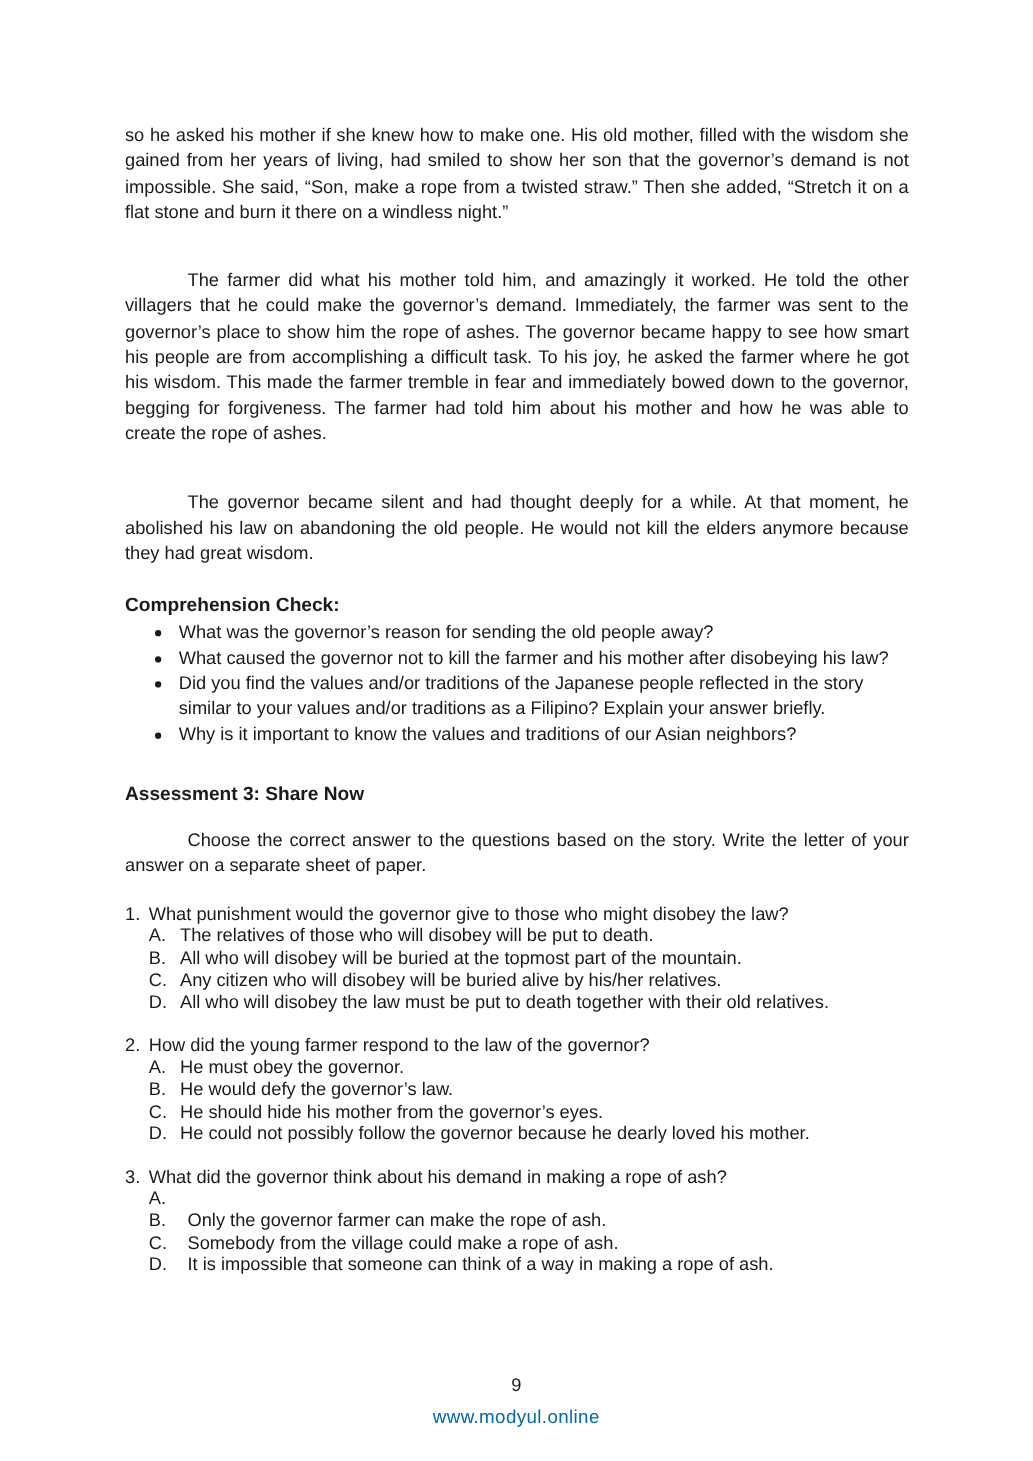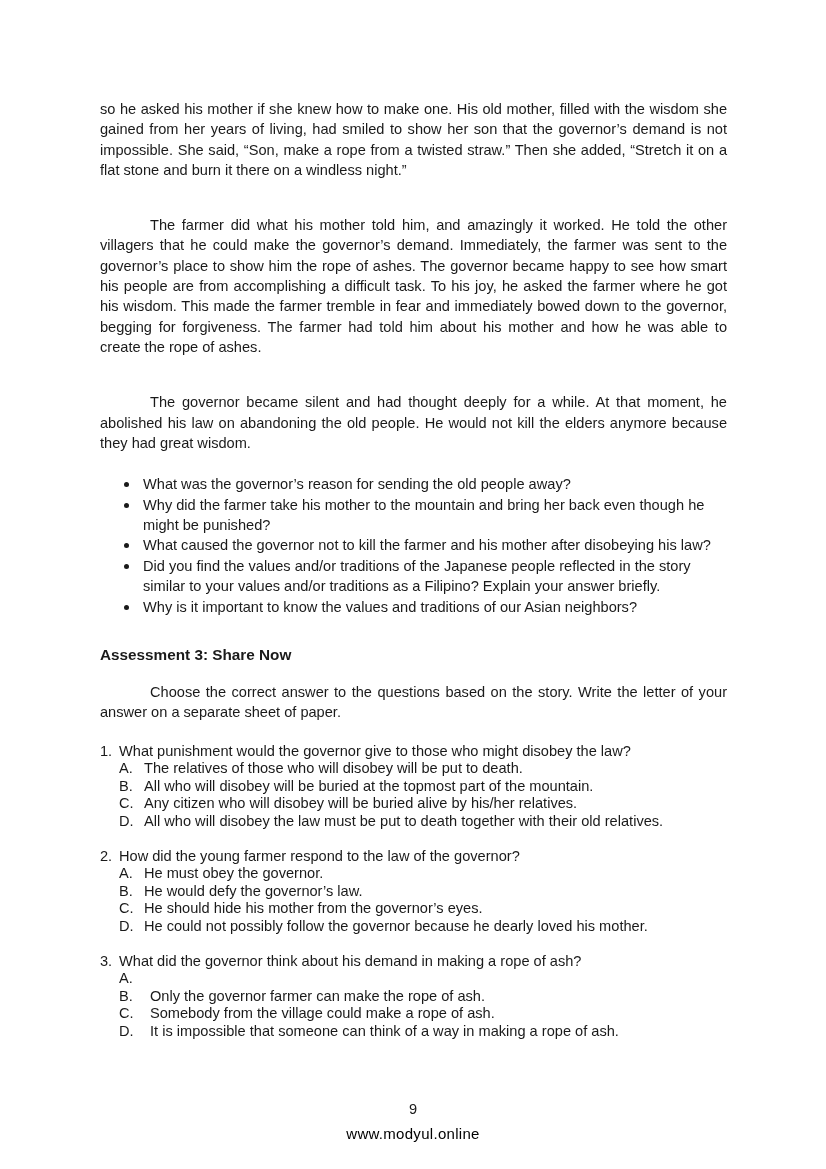--- a/index.html
+++ b/index.html
@@ -20,36 +20,36 @@
     border-radius: 50%; background: #1a1a1a;
   }
   .qlist { margin: 0; }
   .question { line-height: 17.6px; }
   .q-stem { display: flex; }
   .q-num { width: 19px; flex: none; }
   .option { display: flex; padding-left: 19px; }
   .opt-letter { width: 25px; flex: none; }
   .q3 .opt-letter { width: 31px; }
   .footer-num { position: absolute; left: 0; width: 826px; top: 1101px; text-align: center; font-size: 14.6px; }
-  .watermark { position: absolute; left: 0; width: 826px; top: 1125px; text-align: center; font-size: 15px; color: #000000; letter-spacing: 0.3px; }
+  .watermark { position: absolute; left: 0; width: 826px; top: 1125px; text-align: center; font-size: 15px; color: #0369a1; letter-spacing: 0.3px; }
 </style>
 </head>
 <body>
 
 <div class="page">
   <p class="para">so he asked his mother if she knew how to make one. His old mother, filled with the wisdom she gained from her years of living, had smiled to show her son that the governor’s demand is not impossible. She said, “Son, make a rope from a twisted straw.” Then she added, “Stretch it on a flat stone and burn it there on a windless night.”</p>
   <div class="gap1"></div>
   <p class="para indent">The farmer did what his mother told him, and amazingly it worked. He told the other villagers that he could make the governor’s demand. Immediately, the farmer was sent to the governor’s place to show him the rope of ashes. The governor became happy to see how smart his people are from accomplishing a difficult task. To his joy, he asked the farmer where he got his wisdom. This made the farmer tremble in fear and immediately bowed down to the governor, begging for forgiveness. The farmer had told him about his mother and how he was able to create the rope of ashes.</p>
   <div class="gap1"></div>
   <p class="para indent">The governor became silent and had thought deeply for a while. At that moment, he abolished his law on abandoning the old people. He would not kill the elders anymore because they had great wisdom.</p>
 
   <div style="height:21px"></div>
+  <h3 class="heading">Comprehension Check:</h3>
   <ul class="bullets">
     <li><span class="dot"></span><span>What was the governor’s reason for sending the old people away?</span></li>
-    <li><span class="dot"></span><span>Why did the farmer take his mother to the mountain and bring her back even though he might be punished?</span></li>
     <li><span class="dot"></span><span>What caused the governor not to kill the farmer and his mother after disobeying his law?</span></li>
     <li><span class="dot"></span><span>Did you find the values and/or traditions of the Japanese people reflected in the story similar to your values and/or traditions as a Filipino? Explain your answer briefly.</span></li>
     <li><span class="dot"></span><span>Why is it important to know the values and traditions of our Asian neighbors?</span></li>
   </ul>
 
   <div style="height:27px"></div>
   <h3 class="heading">Assessment 3: Share Now</h3>
   <p class="para indent">Choose the correct answer to the questions based on the story. Write the letter of your answer on a separate sheet of paper.</p>
 
   <div style="height:20px"></div>

